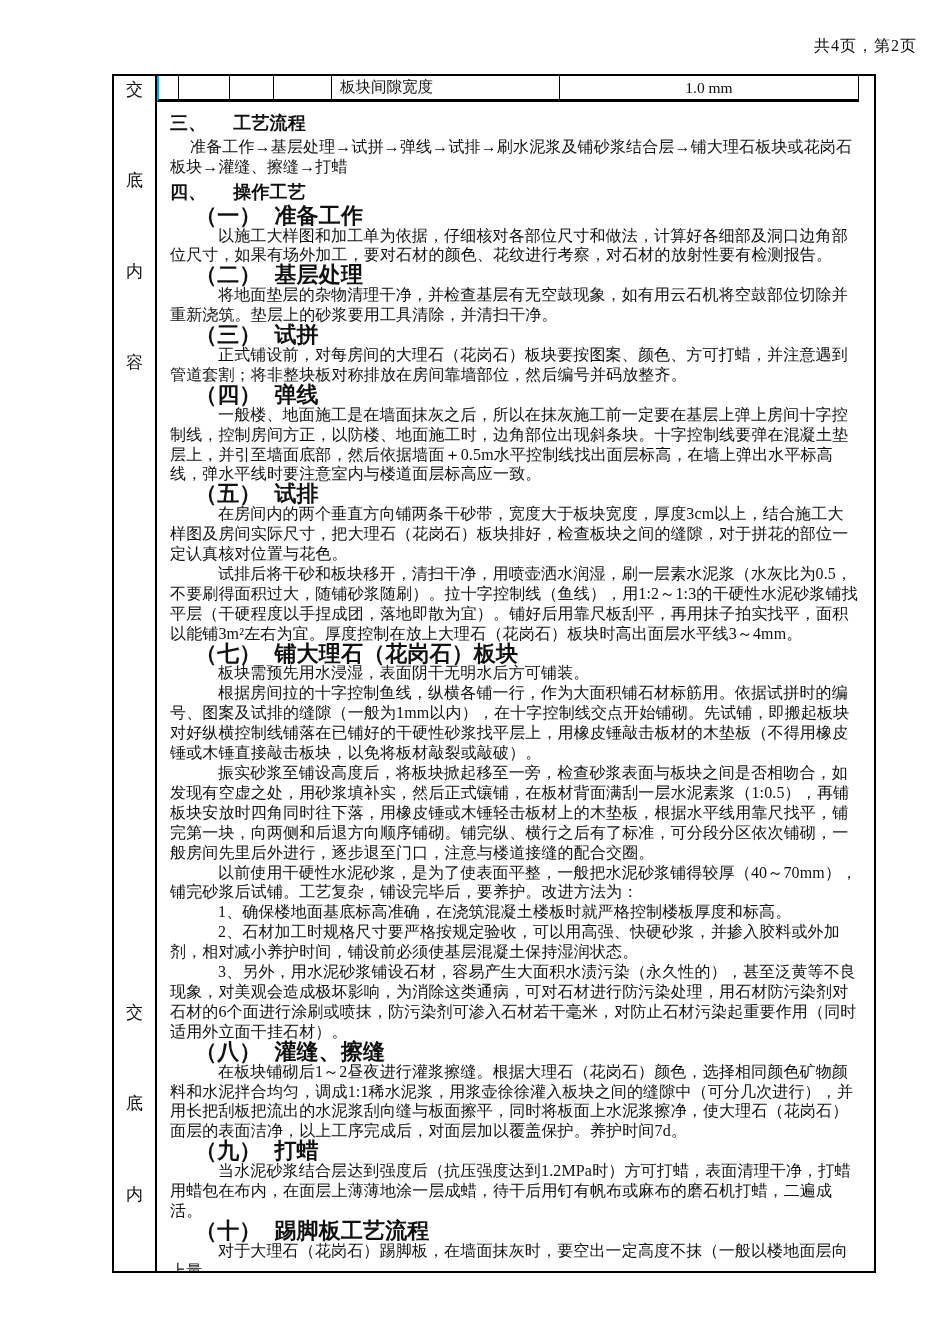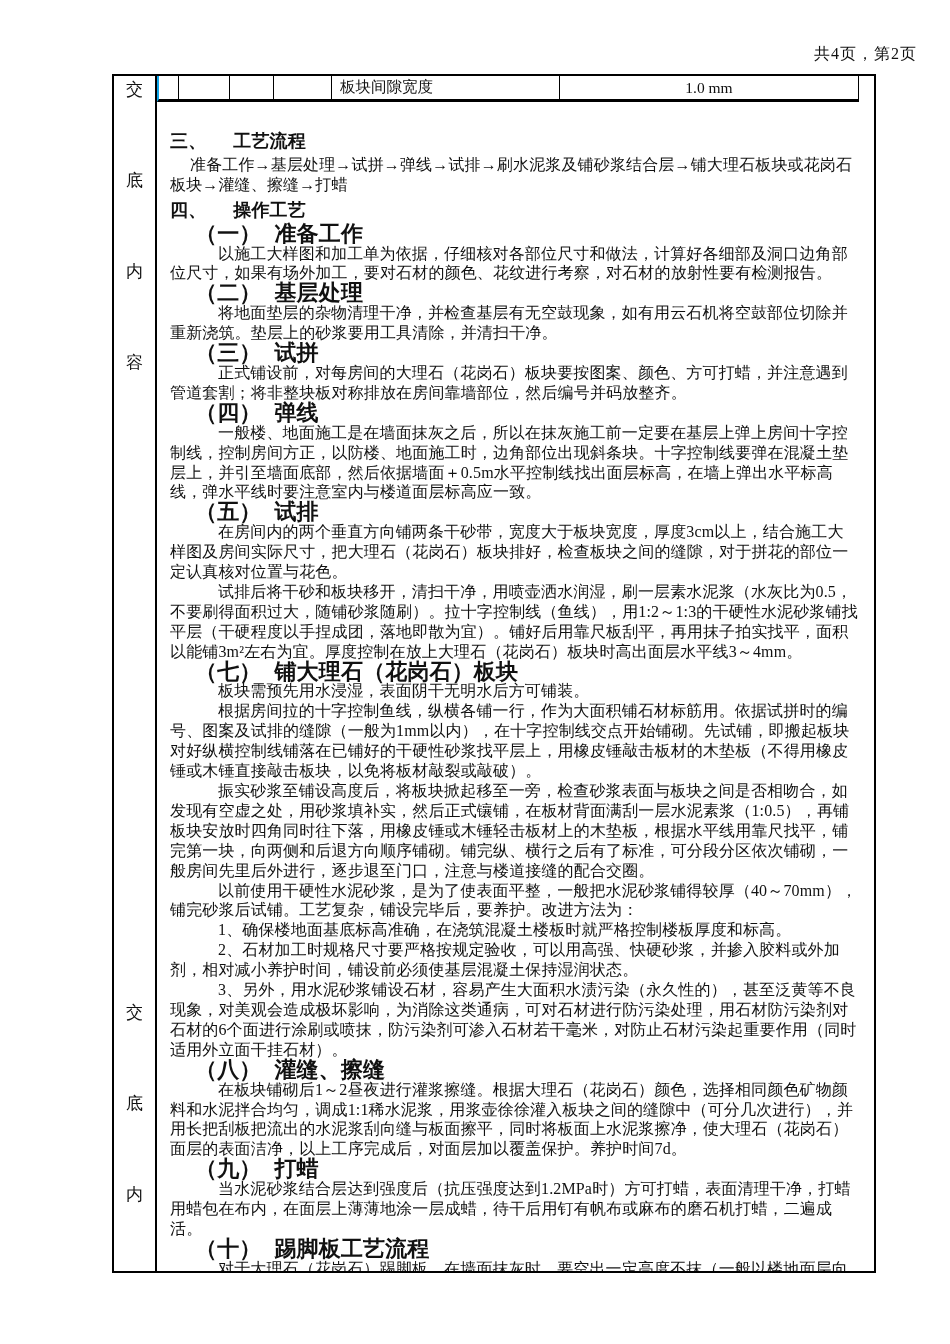--- a/index.html
+++ b/index.html
@@ -1,20 +1,20 @@
 <!DOCTYPE html>
 <html><head>
 <meta charset="utf-8">
 <style>
   html,body{margin:0;padding:0;background:#ffffff;}
   body{width:950px;height:1344px;position:relative;color:#111;
        font-family:"Liberation Serif","DejaVu Serif",serif;}
   .page{position:absolute;inset:0;background:#fff;}
 
-  .page-header{position:absolute;top:44px;right:33px;font-size:16px;
+  .page-header{position:absolute;top:36px;right:33px;font-size:16px;
                letter-spacing:1px;color:#111;}
 
   .doc-table{position:absolute;left:112px;top:74px;width:764px;height:1199px;
              border:2px solid #000;box-sizing:border-box;display:flex;background:#fff;}
 
   .side-col{width:41px;flex-shrink:0;border-right:2px solid #000;position:relative;}
   .side-group{position:absolute;left:0;right:0;display:flex;flex-direction:column;
               align-items:center;gap:73px;}
   .side-group.top{top:5px;}
   .side-group.bottom{top:928px;}
@@ -24,21 +24,21 @@
 
   .spec-table{display:flex;height:23px;width:700px;margin-left:0;
               border-left:2px solid #0ea5e9;border-bottom:3px solid #000;
               box-sizing:content-box;font-size:15.5px;align-items:stretch;}
   .spec-cell{border-right:1.5px solid #000;box-sizing:border-box;
              display:flex;align-items:center;}
   .sc1{width:20px;} .sc2{width:51px;} .sc3{width:44px;} .sc4{width:58px;}
   .sc-label{width:228px;padding-left:8px;}
   .sc-value{flex:1;justify-content:center;font-family:Liberation Serif, serif;}
 
-  .content-text{padding:24px 0 0 13px;width:688px;font-size:16px;
+  .content-text{padding:6px 0 0 13px;width:688px;font-size:16px;
                 line-height:19.9px;letter-spacing:0.15px;}
   .content-text p{margin:0;}
   .para{text-indent:48px;}
   .flow-para{text-indent:20px;}
   .h1{font-family:"Liberation Sans","DejaVu Sans",sans-serif;
       font-weight:bold;font-size:18px;margin:6px 0 3px 0;}
   .h1 .num{margin-right:27px;}
   .h2{font-family:"Liberation Sans","DejaVu Sans",sans-serif;
       font-weight:bold;font-size:22px;margin:0 0 0 25px;}
   .h2 .num{margin-right:13px;}

